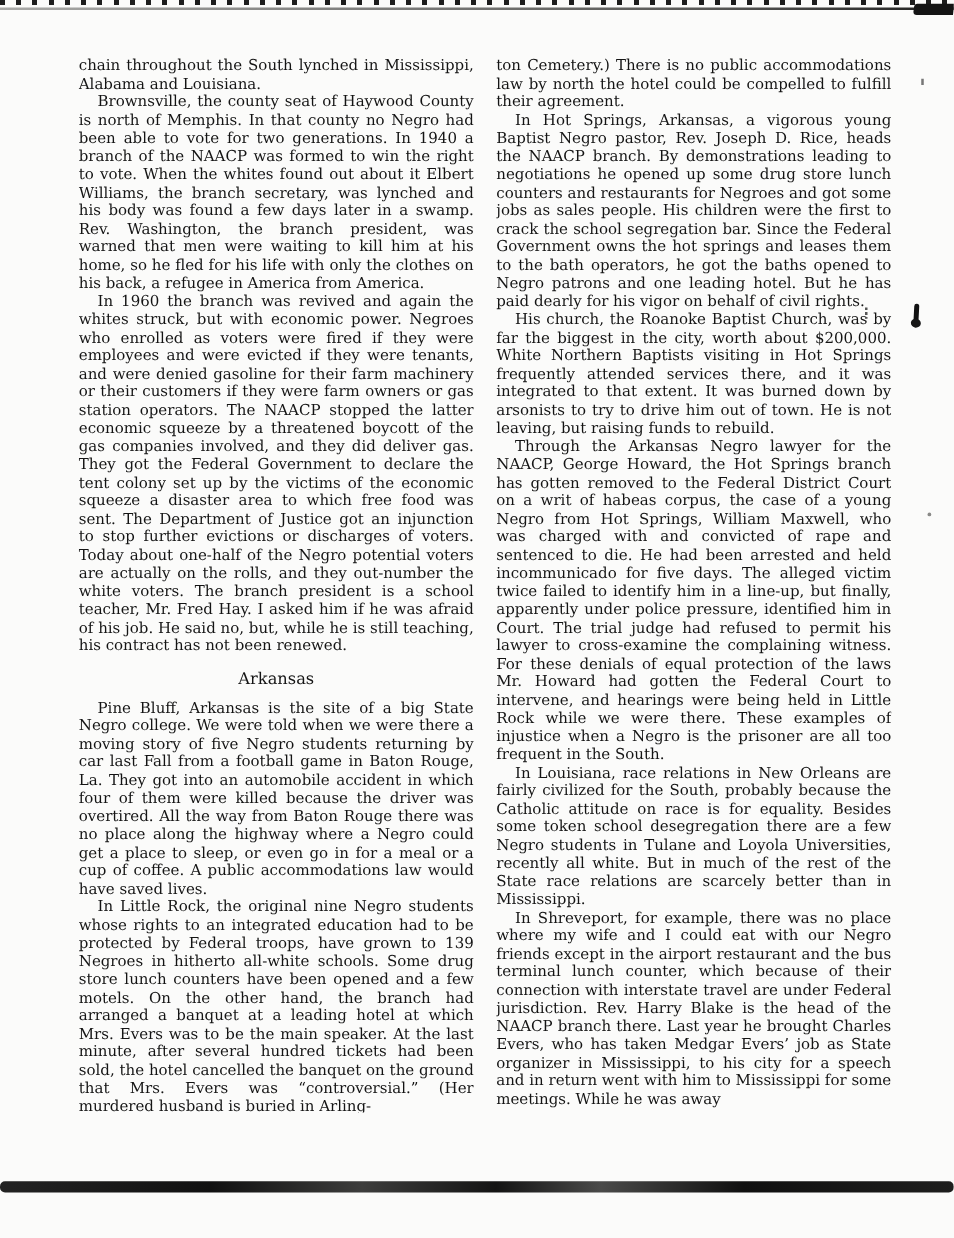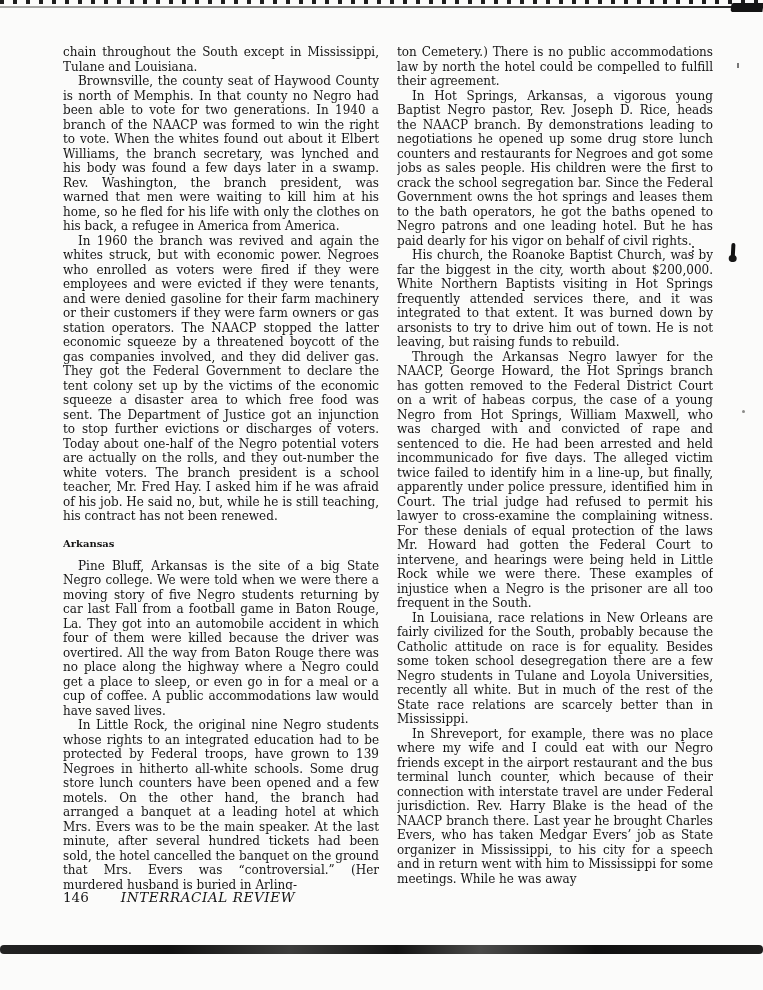--- a/index.html
+++ b/index.html
@@ -52,22 +52,22 @@
   .col { flex: 1 1 0; overflow: hidden; }
   .col p {
     margin: 0;
     font-size: 12px; line-height: 14.5px;
     text-align: justify;
     text-indent: 15px;
   }
   .col p.noindent { text-indent: 0; }
   .col h3 {
     margin: 13px 0 8px 0;
-    font-size: 10px; line-height: 14px;
-    font-weight: bold; 
+    font-size: 13px; line-height: 14px;
+    font-weight: normal; text-align: center;
   }
 
   
   .footer {
     position: absolute; left: 63px; top: 889px;
     font-size: 13.5px; white-space: nowrap;
   }
   .footer .journal {
     font-style: italic; margin-left: 32px; letter-spacing: 0.6px;
   }
@@ -77,42 +77,39 @@
 
 <div class="page">
 
   <div class="top-dashes"></div>
   <div class="top-rule"></div>
   <div class="top-blob"></div>
 
   <div class="columns">
 
     <div class="col">
-      <p class="noindent">chain throughout the South except in Mississippi, Tulane and Louisiana.</p>
+      <p class="noindent">chain throughout the South lynched in Mississippi, Alabama and Louisiana.</p>
       <p>Brownsville, the county seat of Haywood County is north of Memphis. In that county no Negro had been able to vote for two generations. In 1940 a branch of the NAACP was formed to win the right to vote. When the whites found out about it Elbert Williams, the branch secretary, was lynched and his body was found a few days later in a swamp. Rev. Washington, the branch president, was warned that men were waiting to kill him at his home, so he fled for his life with only the clothes on his back, a refugee in America from America.</p>
       <p>In 1960 the branch was revived and again the whites struck, but with economic power. Negroes who enrolled as voters were fired if they were employees and were evicted if they were tenants, and were denied gasoline for their farm machinery or their customers if they were farm owners or gas station operators. The NAACP stopped the latter economic squeeze by a threatened boycott of the gas companies involved, and they did deliver gas. They got the Federal Government to declare the tent colony set up by the victims of the economic squeeze a disaster area to which free food was sent. The Department of Justice got an injunction to stop further evictions or discharges of voters. Today about one-half of the Negro potential voters are actually on the rolls, and they out-number the white voters. The branch president is a school teacher, Mr. Fred Hay. I asked him if he was afraid of his job. He said no, but, while he is still teaching, his contract has not been renewed.</p>
       <h3>Arkansas</h3>
       <p>Pine Bluff, Arkansas is the site of a big State Negro college. We were told when we were there a moving story of five Negro students returning by car last Fall from a football game in Baton Rouge, La. They got into an automobile accident in which four of them were killed because the driver was overtired. All the way from Baton Rouge there was no place along the highway where a Negro could get a place to sleep, or even go in for a meal or a cup of coffee. A public accommodations law would have saved lives.</p>
       <p>In Little Rock, the original nine Negro students whose rights to an integrated education had to be protected by Federal troops, have grown to 139 Negroes in hitherto all-white schools. Some drug store lunch counters have been opened and a few motels. On the other hand, the branch had arranged a banquet at a leading hotel at which Mrs. Evers was to be the main speaker. At the last minute, after several hundred tickets had been sold, the hotel cancelled the banquet on the ground that Mrs. Evers was “controversial.” (Her murdered husband is buried in Arling-</p>
     </div>
 
     <div class="col">
       <p class="noindent">ton Cemetery.) There is no public accommodations law by north the hotel could be compelled to fulfill their agreement.</p>
       <p>In Hot Springs, Arkansas, a vigorous young Baptist Negro pastor, Rev. Joseph D. Rice, heads the NAACP branch. By demonstrations leading to negotiations he opened up some drug store lunch counters and restaurants for Negroes and got some jobs as sales people. His children were the first to crack the school segregation bar. Since the Federal Government owns the hot springs and leases them to the bath operators, he got the baths opened to Negro patrons and one leading hotel. But he has paid dearly for his vigor on behalf of civil rights.</p>
       <p>His church, the Roanoke Baptist Church, was by far the biggest in the city, worth about $200,000. White Northern Baptists visiting in Hot Springs frequently attended services there, and it was integrated to that extent. It was burned down by arsonists to try to drive him out of town. He is not leaving, but raising funds to rebuild.</p>
       <p>Through the Arkansas Negro lawyer for the NAACP, George Howard, the Hot Springs branch has gotten removed to the Federal District Court on a writ of habeas corpus, the case of a young Negro from Hot Springs, William Maxwell, who was charged with and convicted of rape and sentenced to die. He had been arrested and held incommunicado for five days. The alleged victim twice failed to identify him in a line-up, but finally, apparently under police pressure, identified him in Court. The trial judge had refused to permit his lawyer to cross-examine the complaining witness. For these denials of equal protection of the laws Mr. Howard had gotten the Federal Court to intervene, and hearings were being held in Little Rock while we were there. These examples of injustice when a Negro is the prisoner are all too frequent in the South.</p>
       <p>In Louisiana, race relations in New Orleans are fairly civilized for the South, probably because the Catholic attitude on race is for equality. Besides some token school desegregation there are a few Negro students in Tulane and Loyola Universities, recently all white. But in much of the rest of the State race relations are scarcely better than in Mississippi.</p>
       <p>In Shreveport, for example, there was no place where my wife and I could eat with our Negro friends except in the airport restaurant and the bus terminal lunch counter, which because of their connection with interstate travel are under Federal jurisdiction. Rev. Harry Blake is the head of the NAACP branch there. Last year he brought Charles Evers, who has taken Medgar Evers’ job as State organizer in Mississippi, to his city for a speech and in return went with him to Mississippi for some meetings. While he was away</p>
     </div>
 
   </div>
 
-  <div class="footer">
-    <span>146</span><span class="journal">INTERRACIAL REVIEW</span>
-  </div>
 
   <div class="ink-mark"></div>
   <div class="speck-1"></div>
   <div class="speck-2"></div>
   <div class="speck-3"></div>
 
   <div class="bottom-bar"></div>
 
 </div>
 

